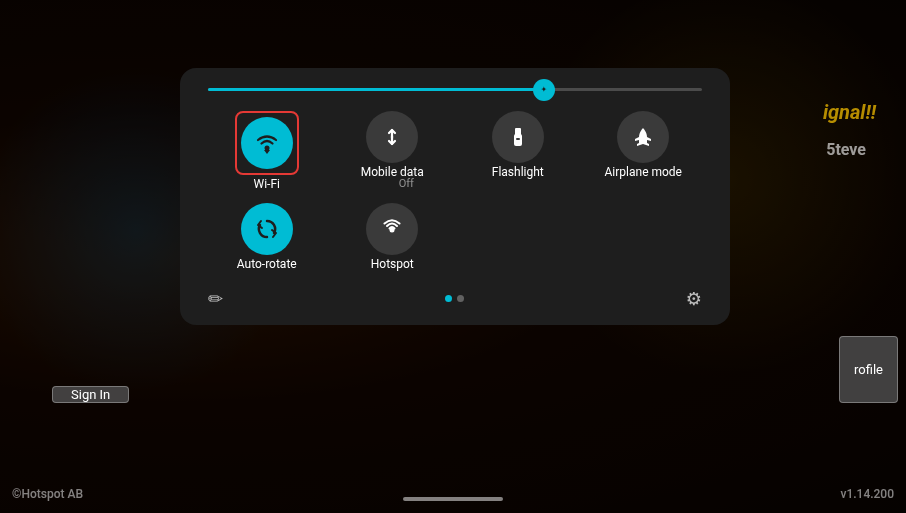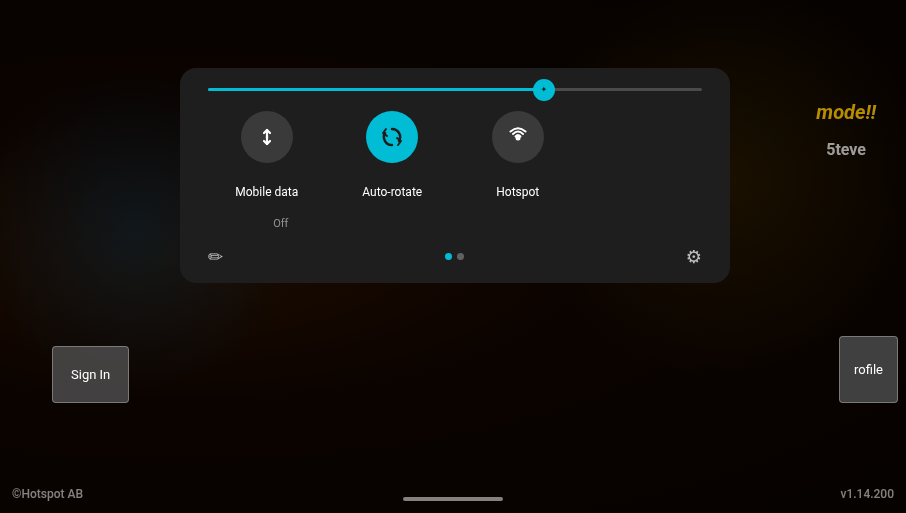--- a/index.html
+++ b/index.html
@@ -45,21 +45,21 @@
     .bottom-right { bottom: 12px; right: 12px; font-size: 12px; color: rgba(255,255,255,0.5); }
 
     
     .sign-in-btn {
       position: absolute;
       left: 52px;
       bottom: 110px;
       background: rgba(80,80,80,0.8);
       color: white;
       border: 1px solid rgba(255,255,255,0.3);
-      padding: 20px 18px;
+      padding: 0 18px;
       border-radius: 4px;
       font-size: 13px;
     }
 
     
     .profile-btn {
       position: absolute;
       right: 8px;
       bottom: 110px;
       background: rgba(80,80,80,0.8);
@@ -148,21 +148,21 @@
       display: grid;
       grid-template-columns: repeat(4, 1fr);
       gap: 12px 0;
       margin-bottom: 16px;
     }
 
     .tile {
       display: flex;
       flex-direction: column;
       align-items: center;
-      gap: 22px;
+      gap: 2px;
       cursor: pointer;
     }
 
     .tile-icon {
       width: 52px;
       height: 52px;
       border-radius: 50%;
       background: #3a3a3a;
       display: flex;
       align-items: center;
@@ -251,56 +251,88 @@
 
     
     svg { display: block; }
   </style>
 </head>
 <body>
 
 <div class="bg"></div>
 <div class="overlay"></div>
 
-<div class="bg-signal">mode!!</div>
+<div class="bg-signal">ignal!!</div>
 <div class="bg-steve">5teve</div>
 
 <div class="sign-in-btn">Sign In</div>
 <div class="profile-btn">rofile</div>
 
 <span class="corner-text bottom-left">©Hotspot AB</span>
 <span class="corner-text bottom-right">v1.14.200</span>
 
 <div class="qs-panel">
 
   <div class="brightness-row">
     <div class="brightness-track">
       <div class="brightness-fill"></div>
       <div class="brightness-thumb"></div>
     </div>
   </div>
 
   <div class="tiles-grid">
 
+    <div class="tile">
+      <div class="tile-wifi-wrapper">
+        <div class="tile-icon active">
+          <svg class="wifi-icon-svg" viewBox="0 0 28 28">
+            <circle cx="14" cy="19" r="2.5" fill="#1e1e1e"></circle>
+            <path d="M8.5 14.5 Q14 9.5 19.5 14.5" stroke="#1e1e1e" stroke-width="2.2" fill="none" stroke-linecap="round"></path>
+            <path d="M5 11 Q14 4 23 11" stroke="#1e1e1e" stroke-width="2.2" fill="none" stroke-linecap="round"></path>
+
+            <path d="M11 21 L14 25 L17 21 Z" fill="#1e1e1e"></path>
+          </svg>
+        </div>
+      </div>
+      <span class="tile-label">Wi-Fi</span>
+    </div>
 
     <div class="tile">
       <div class="tile-icon">
         <svg width="26" height="26" viewBox="0 0 26 26">
           <path d="M13 6 L13 14" stroke="white" stroke-width="2.2" stroke-linecap="round"></path>
           <path d="M10 9 L13 6 L16 9" stroke="white" stroke-width="2.2" fill="none" stroke-linecap="round" stroke-linejoin="round"></path>
           <path d="M13 20 L13 12" stroke="white" stroke-width="2.2" stroke-linecap="round"></path>
           <path d="M10 17 L13 20 L16 17" stroke="white" stroke-width="2.2" fill="none" stroke-linecap="round" stroke-linejoin="round"></path>
         </svg>
       </div>
       <span class="tile-label">Mobile data</span>
       <span class="tile-sublabel">Off</span>
     </div>
 
-
-
+    <div class="tile">
+      <div class="tile-icon">
+        <svg width="26" height="26" viewBox="0 0 26 26">
+          <rect x="10" y="4" width="6" height="8" rx="1" fill="white"></rect>
+          <rect x="9" y="10" width="8" height="12" rx="2" fill="white"></rect>
+          <rect x="11" y="14" width="4" height="2" rx="1" fill="#3a3a3a"></rect>
+        </svg>
+      </div>
+      <span class="tile-label">Flashlight</span>
+    </div>
+
+
+    <div class="tile">
+      <div class="tile-icon">
+        <svg width="26" height="26" viewBox="0 0 26 26">
+          <path d="M13 4 C13 4 17 8 17 13 L21 15 L21 17 L17 16 L17 19 L19 20 L19 22 L13 20 L7 22 L7 20 L9 19 L9 16 L5 17 L5 15 L9 13 C9 8 13 4 13 4 Z" fill="white"></path>
+        </svg>
+      </div>
+      <span class="tile-label">Airplane mode</span>
+    </div>
 
 
     <div class="tile">
       <div class="tile-icon active">
         <svg width="26" height="26" viewBox="0 0 26 26">
           <path d="M13 5 A8 8 0 0 1 20 17" stroke="#1e1e1e" stroke-width="2.5" fill="none" stroke-linecap="round"></path>
           <path d="M13 21 A8 8 0 0 1 6 9" stroke="#1e1e1e" stroke-width="2.5" fill="none" stroke-linecap="round"></path>
           <path d="M18 14 L22 17 L19 21" stroke="#1e1e1e" stroke-width="2" fill="none" stroke-linecap="round" stroke-linejoin="round"></path>
           <path d="M8 12 L4 9 L7 5" stroke="#1e1e1e" stroke-width="2" fill="none" stroke-linecap="round" stroke-linejoin="round"></path>
         </svg>

